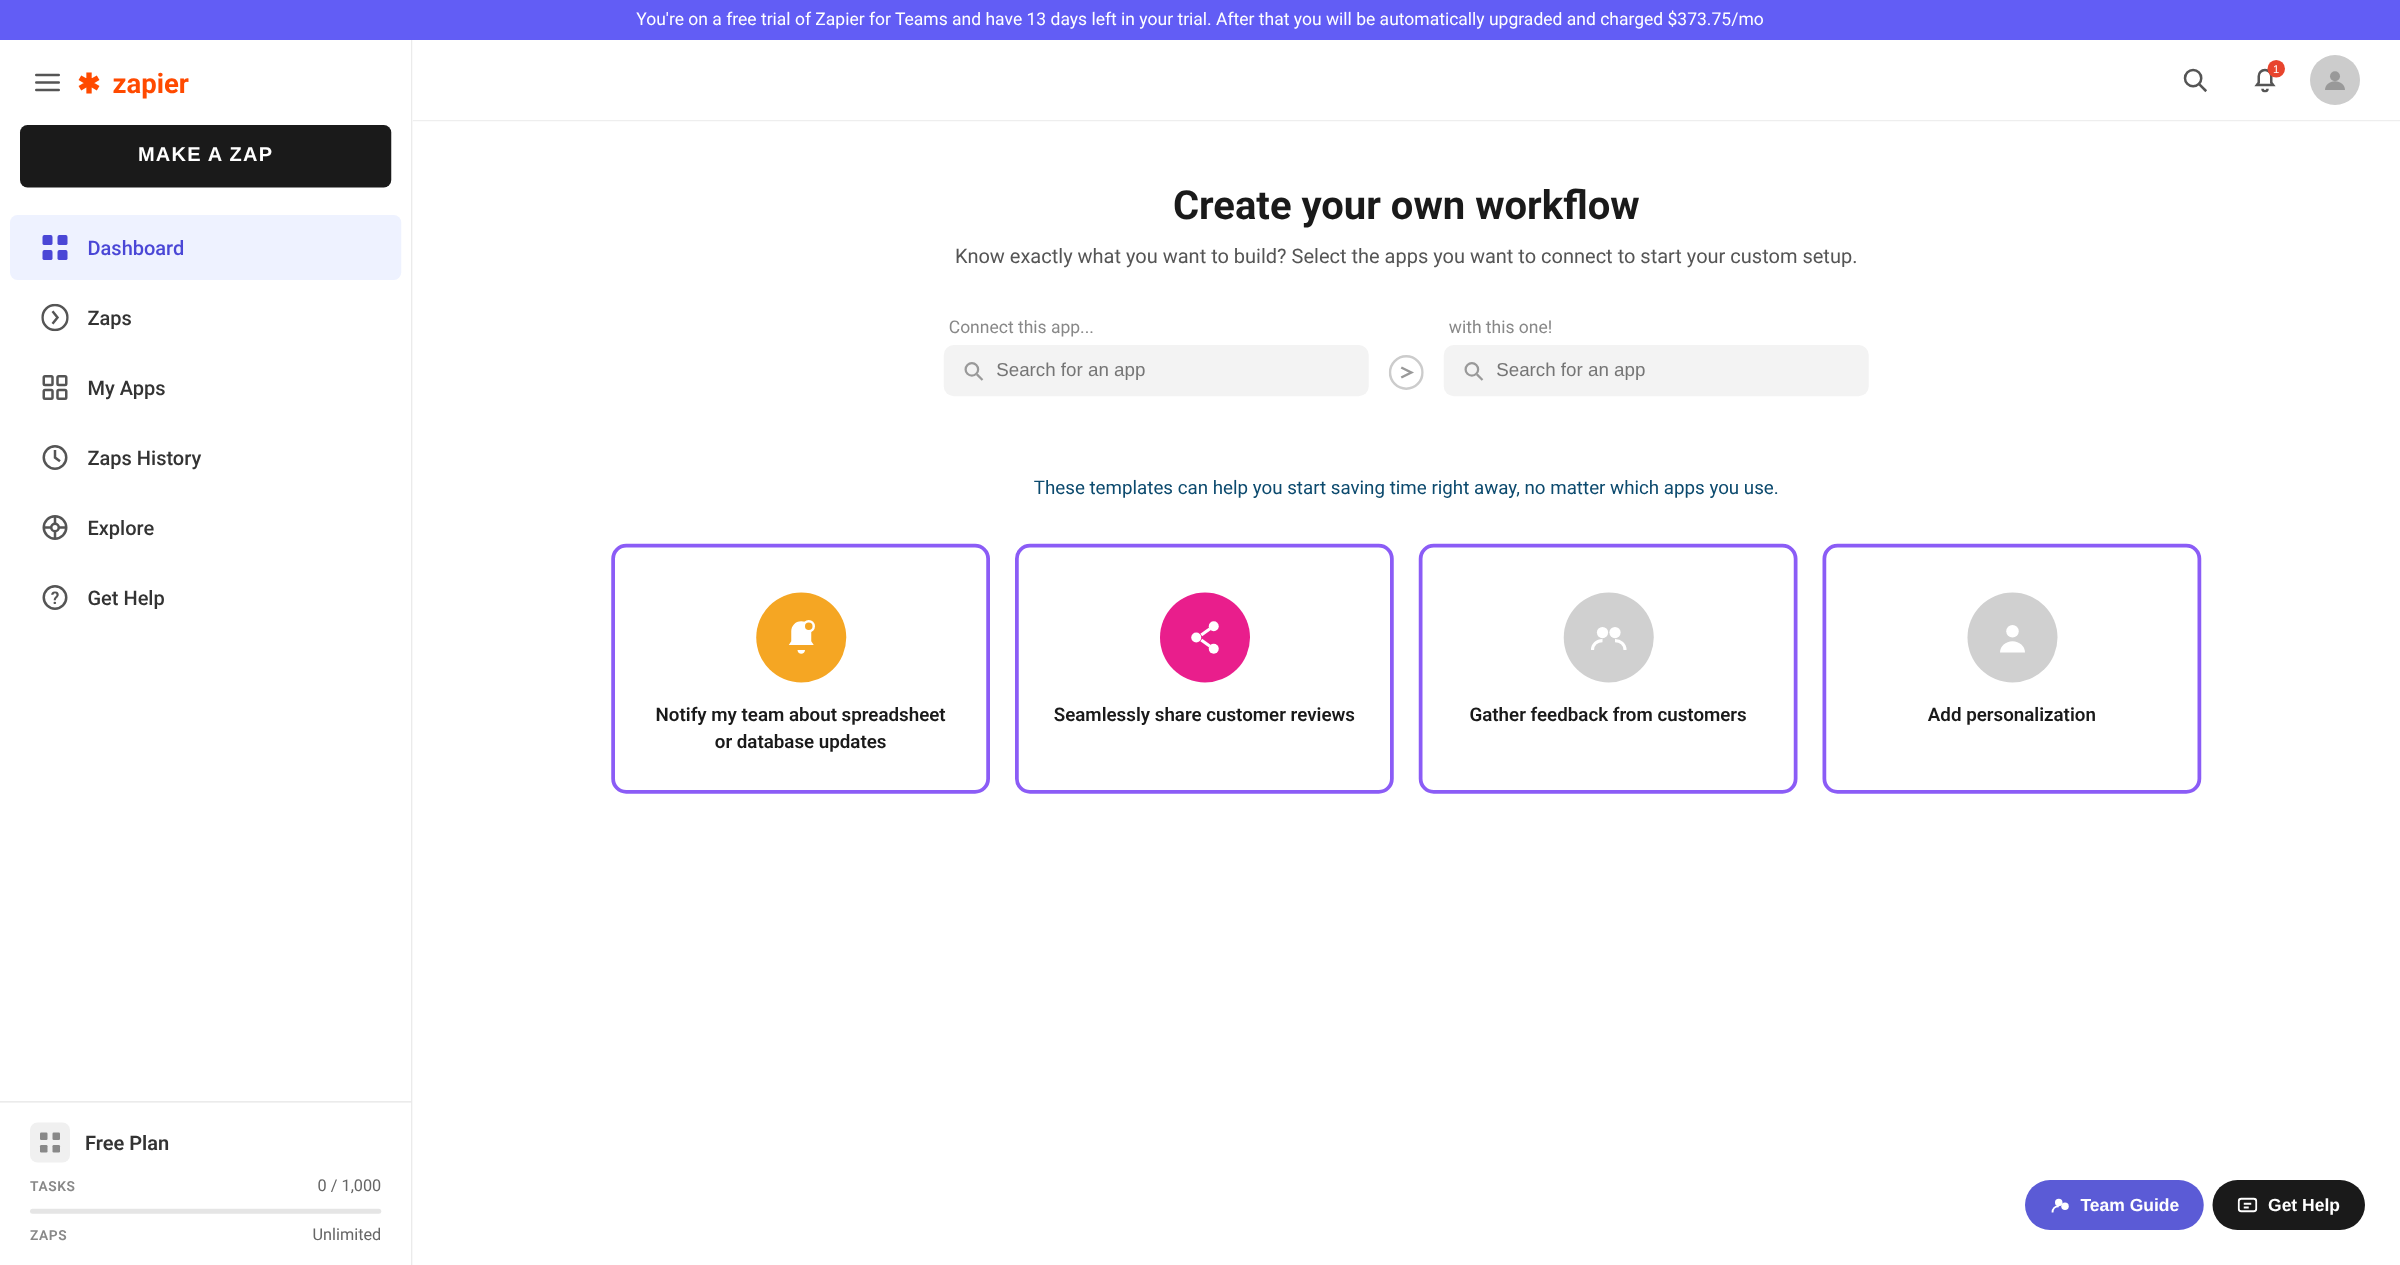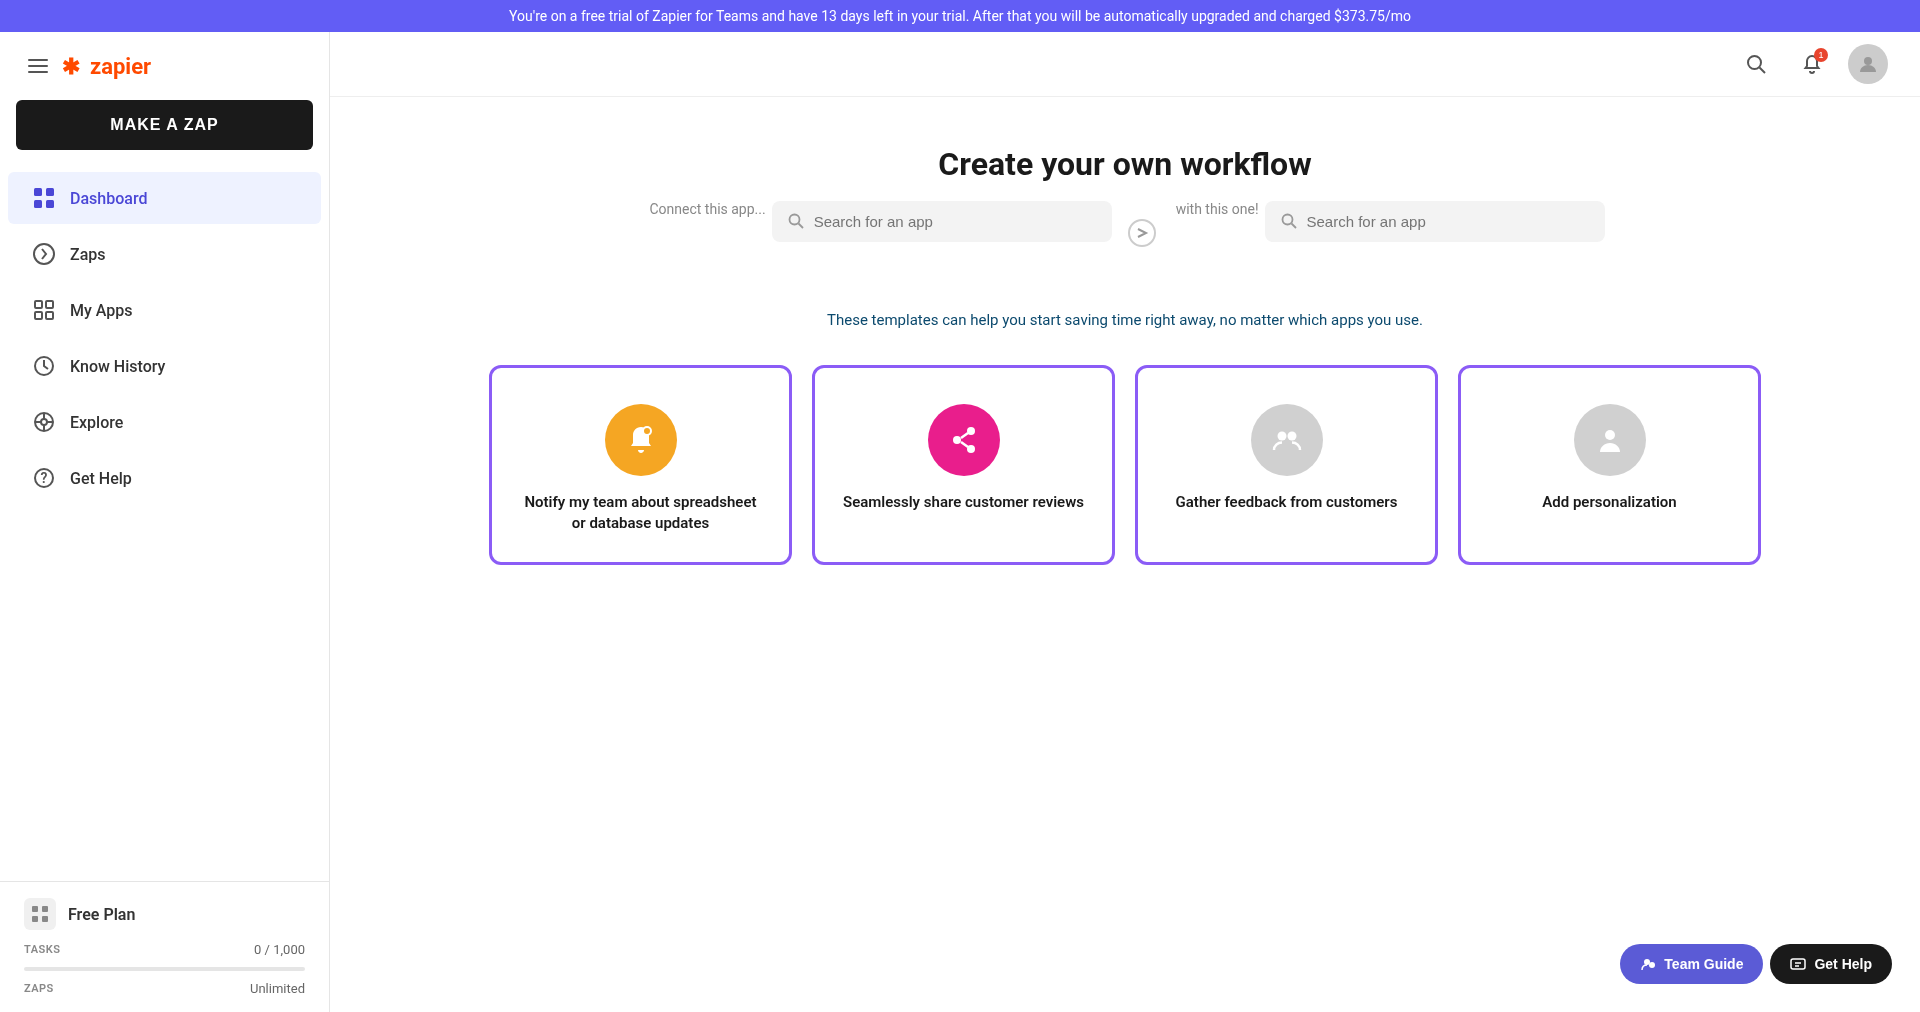--- a/index.html
+++ b/index.html
@@ -264,21 +264,21 @@
     .app-connect-area {
       display: flex;
       align-items: center;
       justify-content: center;
       gap: 16px;
       margin-bottom: 64px;
     }
 
     .app-connect-column {
       display: flex;
-      flex-direction: row;
+      flex-direction: column;
       gap: 6px;
     }
 
     .connect-label {
       font-size: 14px;
       color: #888;
       padding-left: 4px;
     }
 
     .search-input-wrap {
@@ -466,21 +466,21 @@
         <span>My Apps</span>
       </div>
 
       <div class="nav-item">
         <div class="nav-icon">
           <svg width="22" height="22" viewBox="0 0 22 22" fill="none">
             <circle cx="11" cy="11" r="9" stroke="#555" stroke-width="2"></circle>
             <polyline points="11,5 11,11 15,14" stroke="#555" stroke-width="2" fill="none"></polyline>
           </svg>
         </div>
-        <span>Know History</span>
+        <span>Zaps History</span>
       </div>
 
       <div class="nav-item">
         <div class="nav-icon">
           <svg width="22" height="22" viewBox="0 0 22 22" fill="none">
             <circle cx="11" cy="11" r="9" stroke="#555" stroke-width="2"></circle>
             <circle cx="11" cy="11" r="3" stroke="#555" stroke-width="2"></circle>
             <line x1="2" y1="11" x2="8" y2="11" stroke="#555" stroke-width="2"></line>
             <line x1="14" y1="11" x2="20" y2="11" stroke="#555" stroke-width="2"></line>
             <line x1="11" y1="2" x2="11" y2="8" stroke="#555" stroke-width="2"></line>
@@ -551,20 +551,21 @@
         <svg width="22" height="22" viewBox="0 0 22 22" fill="none">
           <circle cx="11" cy="8" r="4" fill="#999"></circle>
           <path d="M3 19c0-4 3.6-7 8-7s8 3 8 7" fill="#999"></path>
         </svg>
       </button>
     </div>
 
     <div class="content-area">
 
       <h1 class="section-title">Create your own workflow</h1>
+      <p class="section-subtitle">Know exactly what you want to build? Select the apps you want to connect to start your custom setup.</p>
 
       <div class="app-connect-area">
         <div class="app-connect-column">
           <span class="connect-label">Connect this app...</span>
           <div class="search-input-wrap">
             <span class="search-icon-small">
               <svg width="16" height="16" viewBox="0 0 16 16" fill="none">
                 <circle cx="6.5" cy="6.5" r="5" stroke="#999" stroke-width="1.8"></circle>
                 <line x1="10.5" y1="10.5" x2="15" y2="15" stroke="#999" stroke-width="1.8"></line>
               </svg>

